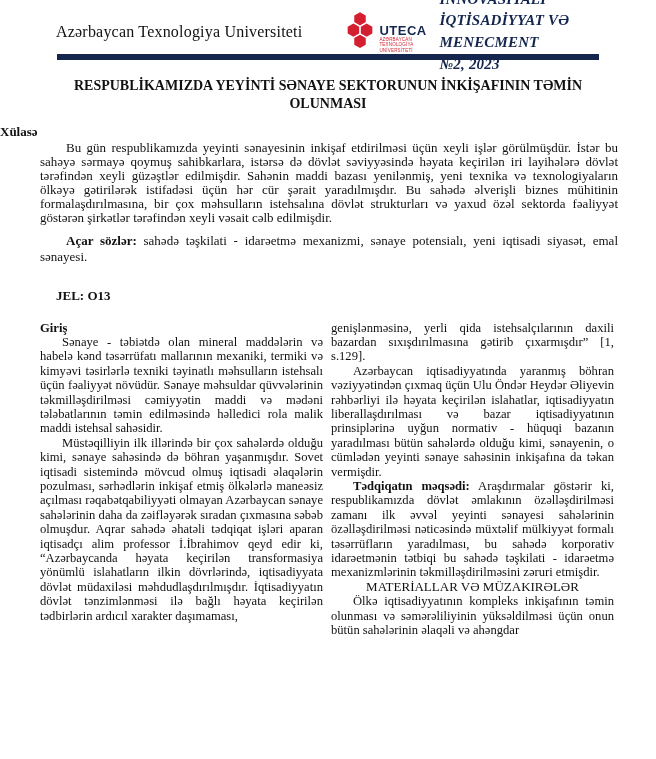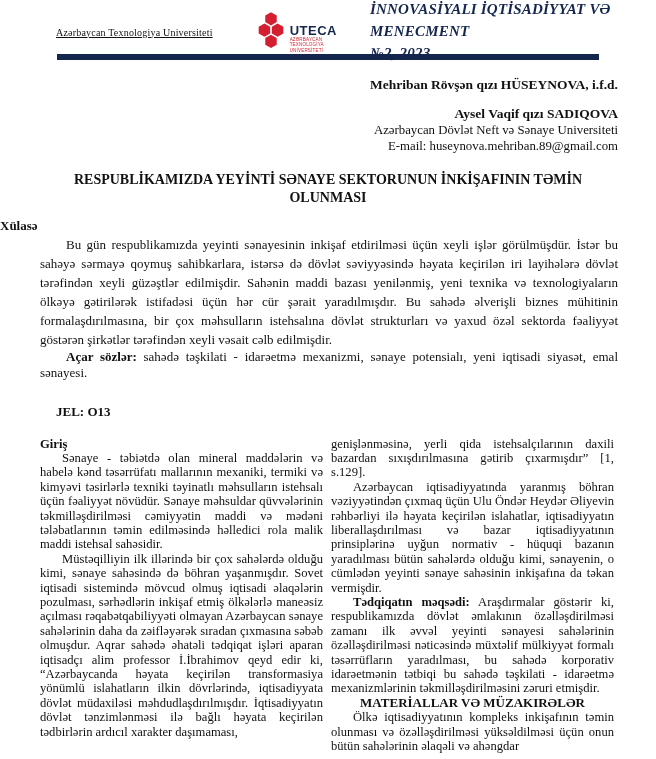--- a/index.html
+++ b/index.html
@@ -8,21 +8,21 @@
     font-family:"Liberation Serif", serif;
     color:#111;position:relative;
   }
   .page{width:656px;height:759px;overflow:hidden;position:relative;background:#fff;}
 
   
   .hdr{
     display:flex;align-items:center;
     padding:16px 36px 0 56px;height:48px;box-sizing:border-box;
   }
-  .hdr-univ{font-size:10px;letter-spacing:.2px;white-space:nowrap;text-decoration:underline;}
+  .hdr-univ{font-size:16px;letter-spacing:.2px;white-space:nowrap;}
   .hdr-logo{display:flex;align-items:flex-end;margin-left:42px;}
   .hdr-logo svg{display:block;}
   .logo-txt{margin-left:3px;display:flex;flex-direction:column;line-height:1;}
   .logo-name{font-family:"Liberation Sans",sans-serif;font-weight:bold;font-size:13px;color:#14264e;letter-spacing:.5px;}
   .logo-sub{font-family:"Liberation Sans",sans-serif;font-size:4.5px;color:#d31f2f;width:60px;line-height:1.2;letter-spacing:.2px;}
   .hdr-journal{
     margin-left:auto;text-align:left;color:#14264e;
     font-style:italic;font-weight:bold;font-size:15px;line-height:1.45;
     width:250px;letter-spacing:.2px;
   }
@@ -33,35 +33,35 @@
   .a1{margin-top:17px;font-weight:bold;font-size:13.5px;}
   .a2{margin-top:13px;font-weight:bold;font-size:13.5px;}
   .aff,.mail{margin-top:1px;font-size:12.8px;}
 
   
   .title{
     margin:17px 60px 0 60px;text-align:center;font-weight:bold;font-size:14px;line-height:1.3;
   }
   .xulasa{margin-top:11px;text-align:left;font-weight:bold;font-size:13px;}
   .abstract{
-    margin:1px 38px 0 40px;text-align:justify;font-size:13px;line-height:19px;
+    margin:1px 38px 8px 40px;text-align:justify;font-size:13px;line-height:14px;
   }
   .abstract .ind{text-indent:26px;}
   .kw{margin:0 38px 0 40px;text-align:justify;font-size:13px;line-height:15.6px;text-indent:26px;}
   .jel{margin:23px 7px 0 56px;font-weight:bold;font-size:13px;}
 
   
   .cols{
     display:flex;gap:8px;padding:0 36px 0 40px;margin-top:17px;
   }
   .col{width:283px;font-size:12.6px;line-height:14.4px;text-align:justify;}
   .col p{margin:0;}
   .col .ind{text-indent:22px;}
   .col-h{font-weight:bold;}
-  .sec-h{font-weight:bold;text-align:center;font-size:13px;margin-top:1px;}
+  .sec-h{font-weight:normal;text-align:center;font-size:13px;margin-top:1px;}
   b.lead{font-weight:bold;}
 </style>
 </head>
 <body>
 
 <div class="page">
 
   <div class="hdr">
     <div class="hdr-univ">Azərbaycan Texnologiya Universiteti</div>
     <div class="hdr-logo">
@@ -78,26 +78,20 @@
         <span class="logo-sub">AZƏRBAYCAN TEXNOLOGİYA UNİVERSİTETİ</span>
       </span>
     </div>
     <div class="hdr-journal">
       <div>İNNOVASİYALI İQTİSADİYYAT VƏ MENECMENT</div>
       <div>№2, 2023</div>
     </div>
   </div>
   <div class="rule"></div>
 
-  <div class="authors">
-    <div class="a1">Mehriban Rövşən qızı HÜSEYNOVA, i.f.d.</div>
-    <div class="a2">Aysel Vaqif qızı SADIQOVA</div>
-    <div class="aff">Azərbaycan Dövlət Neft və Sənaye Universiteti</div>
-    <div class="mail">E-mail: huseynova.mehriban.89@gmail.com</div>
-  </div>
 
   <div class="title">RESPUBLİKAMIZDA YEYİNTİ SƏNAYE SEKTORUNUN  İNKİŞAFININ TƏMİN OLUNMASI</div>
 
   <div class="xulasa">Xülasə</div>
   <div class="abstract">
     <p class="ind" style="margin:0">Bu gün respublikamızda yeyinti sənayesinin inkişaf etdirilməsi üçün xeyli işlər görülmüşdür. İstər bu sahəyə sərmayə qoymuş sahibkarlara, istərsə də dövlət səviyyəsində həyata keçirilən iri layihələrə dövlət tərəfindən xeyli güzəştlər edilmişdir. Sahənin maddi bazası yenilənmiş, yeni texnika və texnologiyaların ölkəyə gətirilərək istifadəsi üçün hər cür şərait yaradılmışdır. Bu sahədə əlverişli biznes mühitinin formalaşdırılmasına, bir çox məhsulların istehsalına dövlət strukturları və yaxud özəl sektorda fəaliyyət göstərən şirkətlər tərəfindən xeyli vəsait cəlb edilmişdir.</p>
   </div>
   <div class="kw"><b class="lead">Açar sözlər:</b><span> sahədə təşkilati - idarəetmə mexanizmi, sənaye potensialı, yeni iqtisadi siyasət, emal sənayesi.</span></div>
   <div class="jel">JEL: O13</div>
 
@@ -105,17 +99,17 @@
     <div class="col">
       <p class="col-h">Giriş</p>
       <p class="ind">Sənaye - təbiətdə olan mineral maddələrin və habelə kənd təsərrüfatı mallarının mexaniki, termiki və kimyəvi təsirlərlə texniki təyinatlı məhsulların  istehsalı üçün fəaliyyət növüdür. Sənaye məhsuldar qüvvələrinin təkmilləşdirilməsi cəmiyyətin maddi və mədəni tələbatlarının təmin edilməsində həlledici rola malik maddi istehsal sahəsidir.</p>
       <p class="ind">Müstəqilliyin ilk illərində bir çox sahələrdə olduğu kimi, sənaye sahəsində də böhran yaşanmışdır. Sovet iqtisadi sistemində mövcud olmuş iqtisadi əlaqələrin pozulması, sərhədlərin inkişaf etmiş ölkələrlə maneəsiz açılması rəqabətqabiliyyəti olmayan Azərbaycan sənaye sahələrinin daha da zəifləyərək sıradan çıxmasına səbəb olmuşdur. Aqrar sahədə əhatəli tədqiqat işləri aparan iqtisadçı alim professor İ.İbrahimov qeyd edir ki, “Azərbaycanda həyata keçirilən transformasiya yönümlü islahatların ilkin dövrlərində, iqtisadiyyata dövlət müdaxiləsi məhdudlaşdırılmışdır. İqtisadiyyatın dövlət tənzimlənməsi ilə bağlı həyata keçirilən tədbirlərin ardıcıl xarakter daşımaması,</p>
     </div>
     <div class="col">
       <p>genişlənməsinə, yerli qida istehsalçılarının daxili bazardan sıxışdırılmasına gətirib çıxarmışdır” [1, s.129].</p>
       <p class="ind">Azərbaycan iqtisadiyyatında yaranmış böhran vəziyyətindən çıxmaq üçün Ulu Öndər Heydər Əliyevin rəhbərliyi ilə həyata keçirilən islahatlar, iqtisadiyyatın liberallaşdırılması və bazar iqtisadiyyatının prinsiplərinə uyğun normativ - hüquqi bazanın yaradılması bütün sahələrdə olduğu kimi, sənayenin, o cümlədən yeyinti sənaye sahəsinin inkişafına da təkan vermişdir.</p>
       <p class="ind"><b class="lead">Tədqiqatın məqsədi:</b><span> Araşdırmalar göstərir ki, respublikamızda dövlət əmlakının özəlləşdirilməsi zamanı ilk əvvəl yeyinti sənayesi sahələrinin özəlləşdirilməsi nəticəsində müxtəlif mülkiyyət formalı təsərrüfların yaradılması, bu sahədə korporativ idarəetmənin tətbiqi bu sahədə təşkilati - idarəetmə mexanizmlərinin təkmilləşdirilməsini zəruri etmişdir.</span></p>
       <p class="sec-h">MATERİALLAR VƏ MÜZAKIRƏLƏR</p>
-      <p class="ind">Ölkə iqtisadiyyatının kompleks inkişafının təmin olunması və özəlləşdirilməsi yüksəldilməsi üçün onun bütün sahələrinin əlaqəli və ahəngdar</p>
+      <p class="ind">Ölkə iqtisadiyyatının kompleks inkişafının təmin olunması və səmərəliliyinin yüksəldilməsi üçün onun bütün sahələrinin əlaqəli və ahəngdar</p>
     </div>
   </div>
 
 </div>
 
 </body></html>

